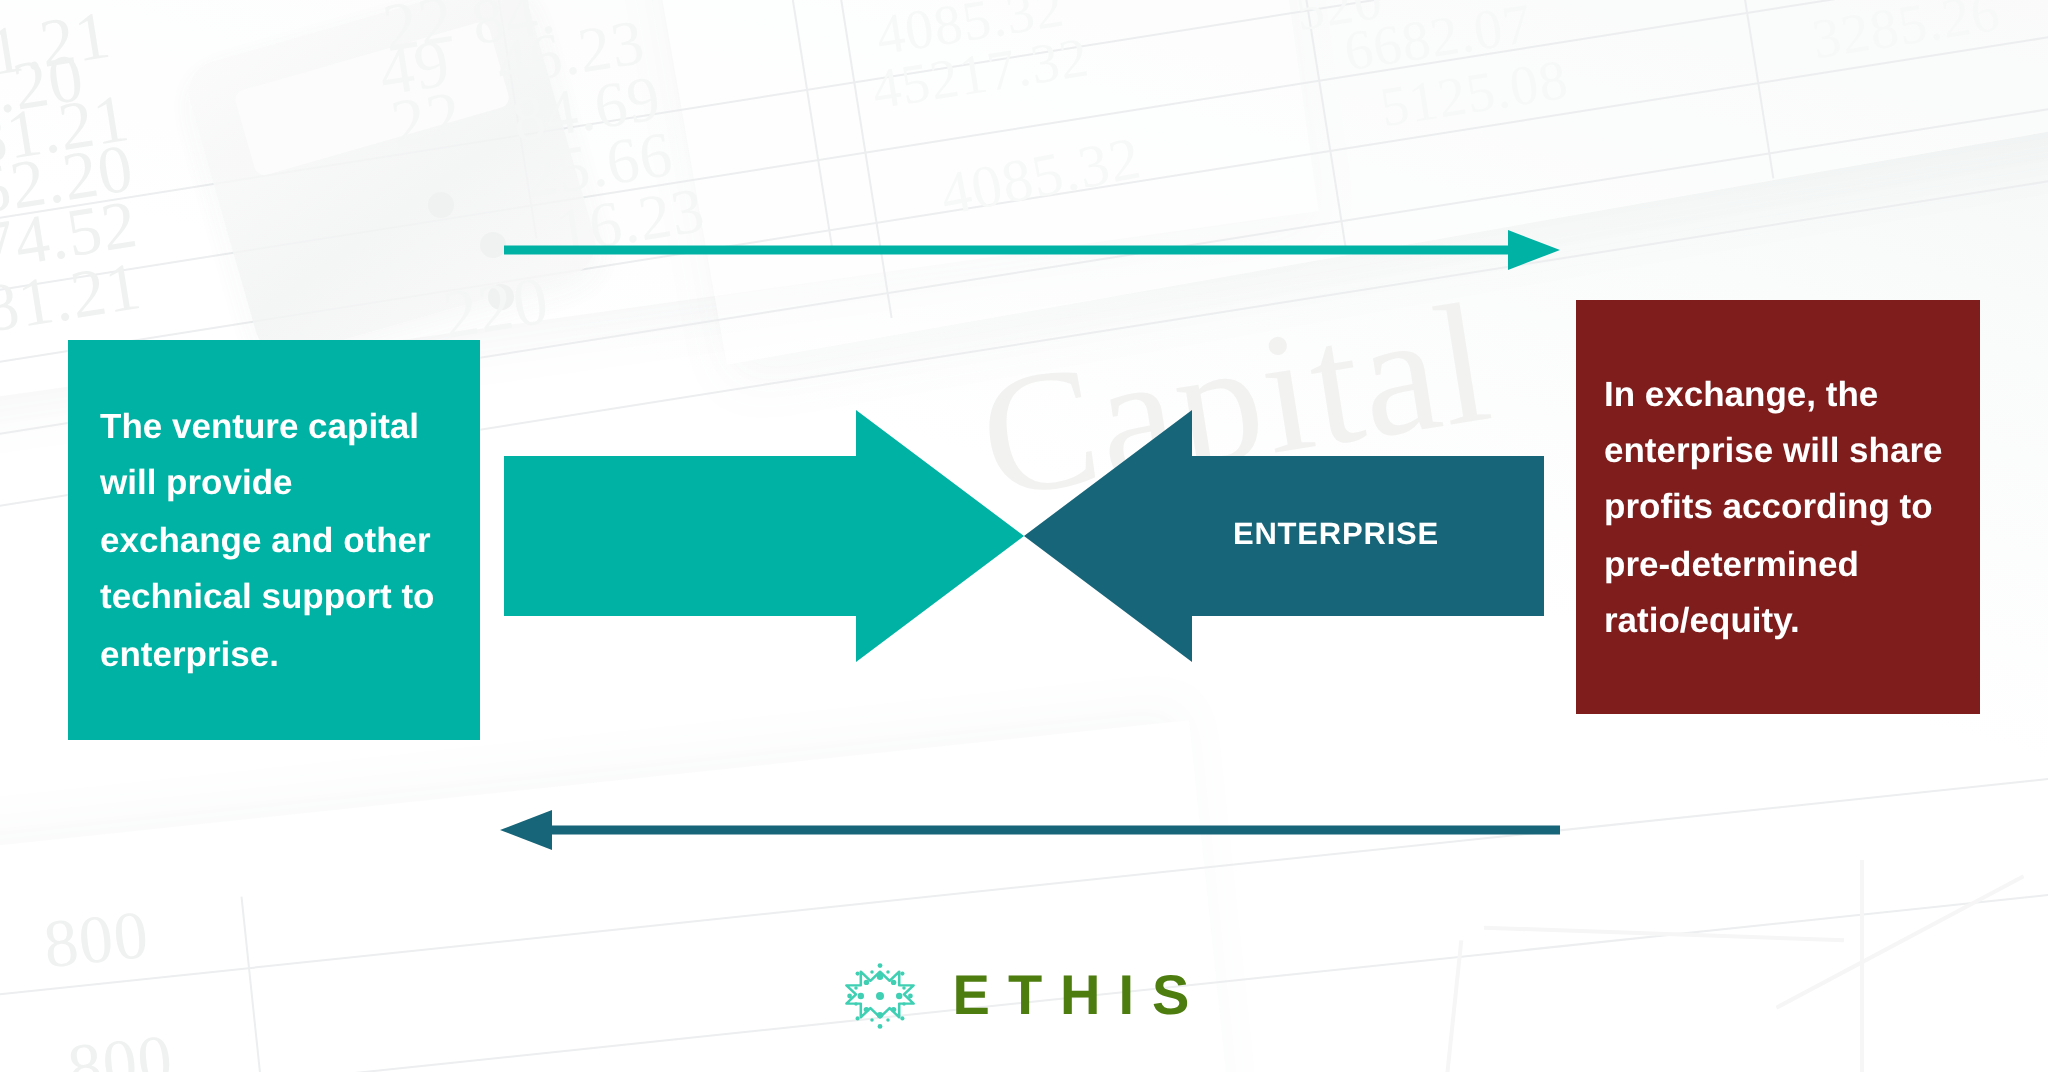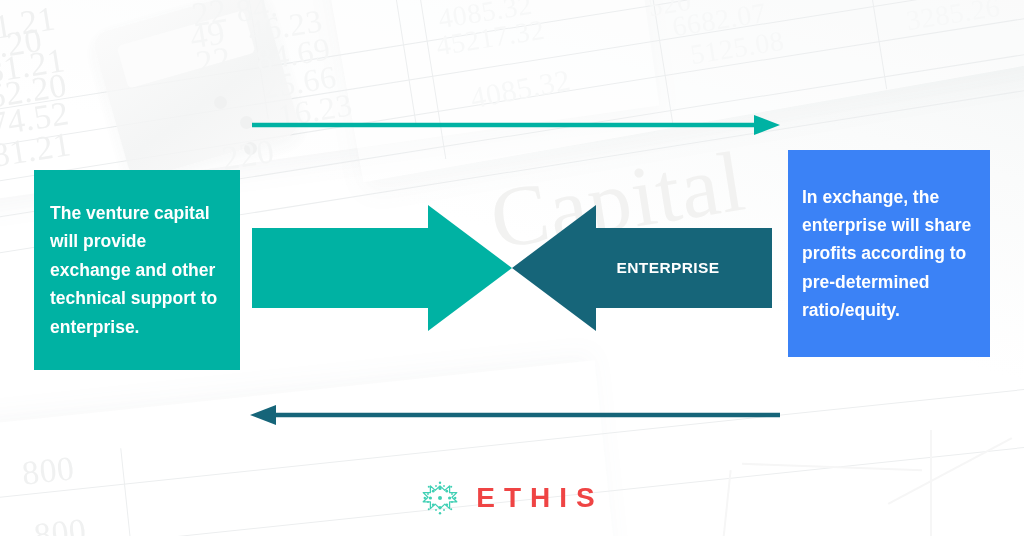--- a/index.html
+++ b/index.html
@@ -126,21 +126,21 @@
   }
   .msg-card.left {
     left: 34px; top: 170px;
     width: 206px; height: 200px;
     background: #00b2a3;
     padding: 0 16px 0 16px;
   }
   .msg-card.right {
     left: 788px; top: 150px;
     width: 202px; height: 207px;
-    background: #3b82f6;
+    background: #7f1d1d;
     padding: 0 14px 0 14px;
   }
   .msg-card .msg-text {
     display: block;
     width: 100%;
   }
 
   
   .chevron {
     position: absolute;
@@ -197,21 +197,21 @@
     display: flex;
     align-items: center;
     justify-content: center;
     gap: 14px;
   }
   .footer-logo .mark {
     width: 40px; height: 40px;
     display: block;
   }
   .footer-logo .wordmark {
-    color: #ef4444;
+    color: #4d7c0f;
     font-size: 28px;
     font-weight: bold;
     letter-spacing: 9px;
     line-height: 1;
     padding-left: 2px;
   }
 </style>
 </head>
 <body>
 

